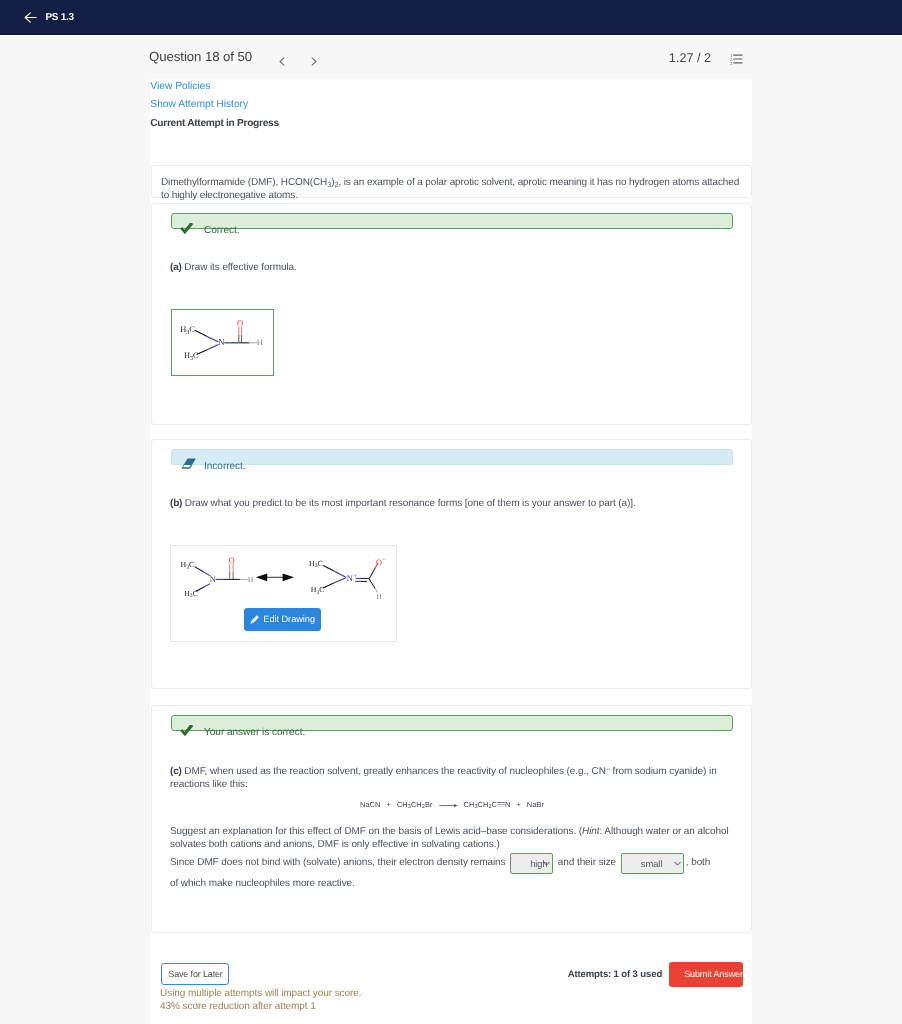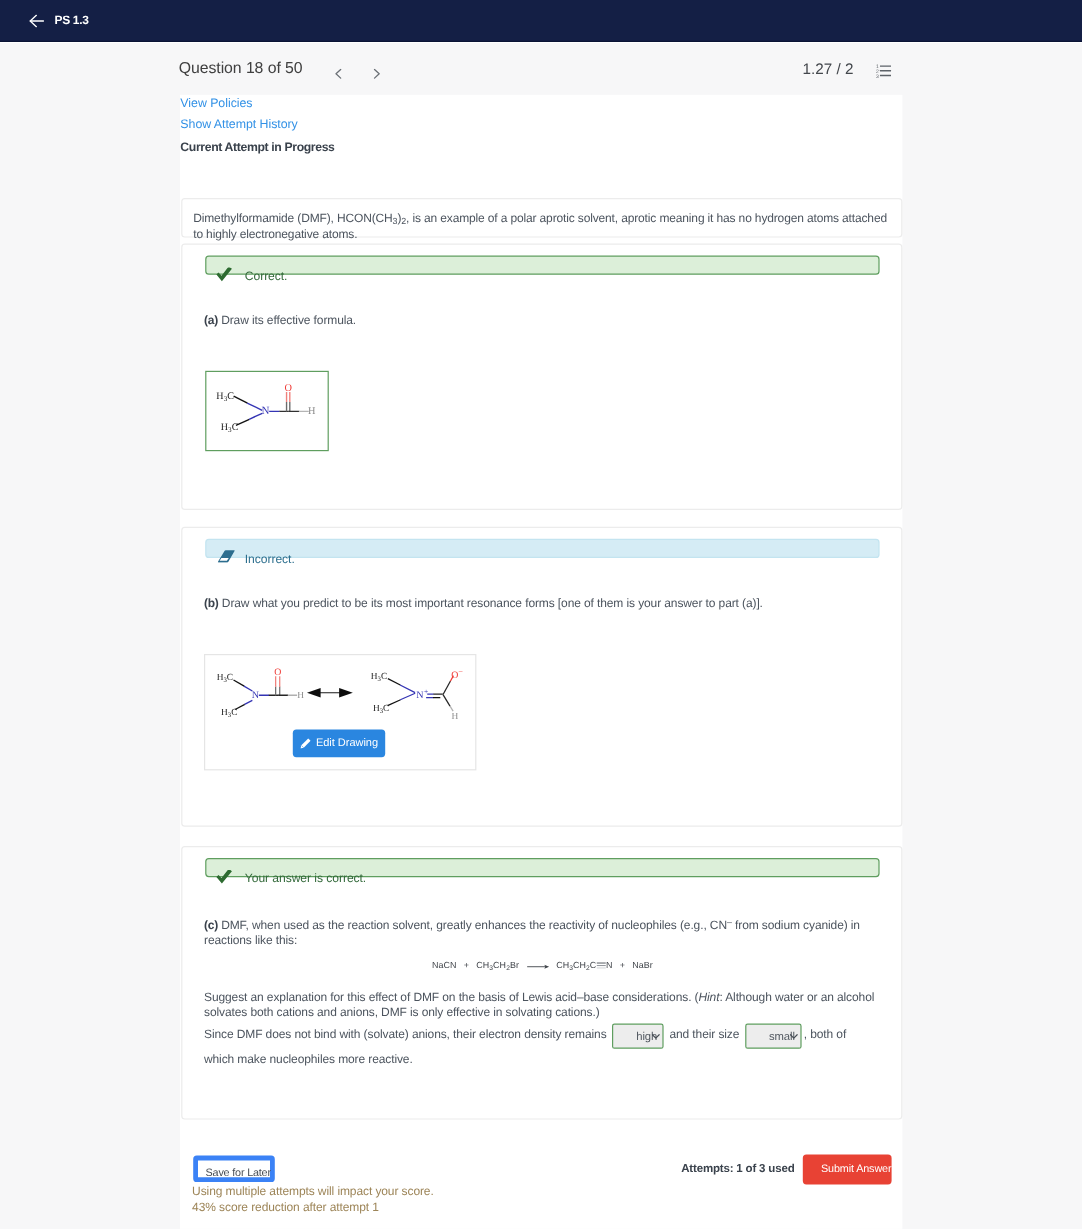--- a/index.html
+++ b/index.html
@@ -73,25 +73,25 @@
   .rxn .sp{display:inline-block;width:6px;}
   .rxn .tb{display:inline-block;width:8px;height:9px;position:relative;top:2.1px;}
   .rxn .ar{display:inline-block;position:relative;width:19px;height:7px;vertical-align:middle;}
 
   
   .sel{display:inline-block;vertical-align:-1.8px;border:1px solid #5f9e5f;background:#ededed;border-radius:2px;
        height:21px;position:relative;margin:0 2px;}
   .sel .selval{font-size:9.4px;color:#525860;line-height:19px;display:block;text-align:left;letter-spacing:-.05px;padding-left:19px;}
   .sel .caret{position:absolute;right:2px;top:6.5px;width:7px;height:5.5px;}
   #sel-1{width:43px;}
-  #sel-2{width:47px;}
+  #sel-2{width:63px;}
 
   
   .footer{position:absolute;left:1px;top:884px;width:601px;height:140px;}
-  .savebtn{position:absolute;left:10px;top:0px;width:68px;height:22px;border:4px solid #3b82f6;border-radius:3px;
+  .savebtn{position:absolute;left:10px;top:0px;width:68px;height:22px;border:1px solid #3b82f6;border-radius:3px;
            background:#fff;cursor:pointer;}
   .savebtn span{position:absolute;left:0;top:5.2px;width:68px;text-align:center;font-size:9px;color:#474d55;letter-spacing:-.15px;line-height:11px;}
   .attempts{position:absolute;left:417.2px;top:5.8px;font-size:9.6px;font-weight:700;color:#3a424c;letter-spacing:-.15px;line-height:11px;}
   .submitbtn{position:absolute;left:518.5px;top:-1.5px;width:74px;height:25px;background:#e84234;border-radius:3px;cursor:pointer;}
   .submitbtn span{position:absolute;left:0;top:7.4px;width:74px;text-align:center;color:#fff;font-size:9px;letter-spacing:-.1px;line-height:11px;padding-left:15px;}
   .warn{position:absolute;left:9.6px;top:23.5px;font-size:10px;color:#9d8558;line-height:13px;letter-spacing:-.08px;}
 </style>
 </head>
 <body>
 

